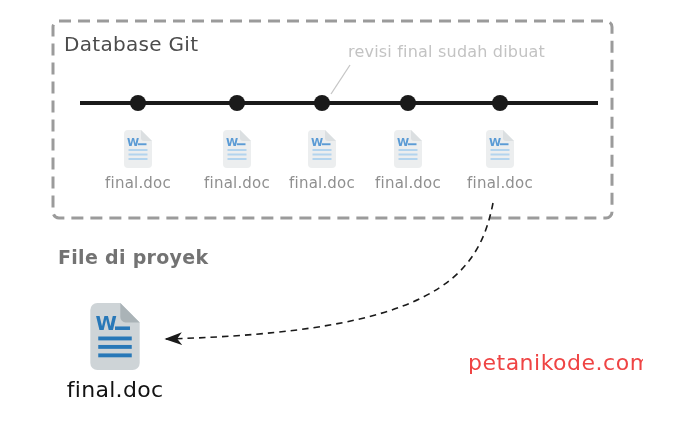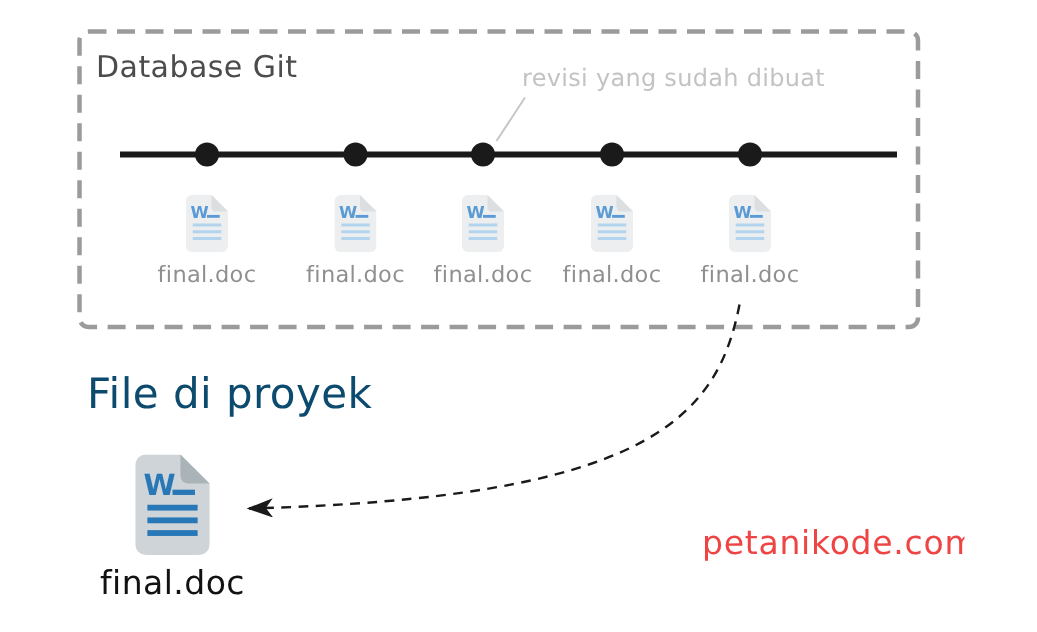--- a/index.html
+++ b/index.html
@@ -41,23 +41,24 @@
   }
   .rev-item .doc-label {
     margin-top: 6px;
     font-size: 15px;
     color: #8f8f8f;
     letter-spacing: 0.2px;
   }
   .project-title {
     position: absolute;
     left: 58px; top: 246px;
-    font-size: 28px;
-    color: #0c4a6e;
+    font-size: 19px;
+    color: #737373;
     letter-spacing: 0.3px;
+    font-weight: bold;
   }
   .project-file {
     position: absolute;
     left: 62px; top: 303px;
     width: 106px;
     display: flex;
     flex-direction: column;
     align-items: center;
   }
   .project-file .doc-label {
@@ -95,21 +96,21 @@
 
     <defs>
       <marker id="arrowhead" markerWidth="12" markerHeight="10" refX="10" refY="4" orient="auto">
         <path d="M0 0 L11 4 L0 8 L3 4 Z" fill="#1a1a1a"></path>
       </marker>
     </defs>
     <path d="M493 203 C 478 280, 430 332, 166 339" fill="none" stroke="#1a1a1a" stroke-width="1.6" stroke-dasharray="6.5 5" marker-end="url(#arrowhead)"></path>
   </svg>
 
   <div class="db-title">Database Git</div>
-  <div class="annotation">revisi yang sudah dibuat</div>
+  <div class="annotation">revisi final sudah dibuat</div>
 
   <div class="rev-item" style="left:93px">
     <svg width="28" height="38" viewBox="0 0 28 38">
       <path d="M4 0 H17 L28 11 V34 A4 4 0 0 1 24 38 H4 A4 4 0 0 1 0 34 V4 A4 4 0 0 1 4 0 Z" fill="#eceeef"></path>
       <path d="M17 0 L28 11 H20 A3 3 0 0 1 17 8 Z" fill="#dbdfe1"></path>
       <text x="3" y="15.5" font-size="11" font-weight="bold" fill="#5b9bd5" font-family="DejaVu Sans, sans-serif">W</text>
       <rect x="14" y="13.3" width="8.5" height="1.9" fill="#5b9bd5"></rect>
       <rect x="4.5" y="19" width="19" height="2" fill="#b3d4ee"></rect>
       <rect x="4.5" y="23.5" width="19" height="2" fill="#b3d4ee"></rect>
       <rect x="4.5" y="28" width="19" height="2" fill="#b3d4ee"></rect>

